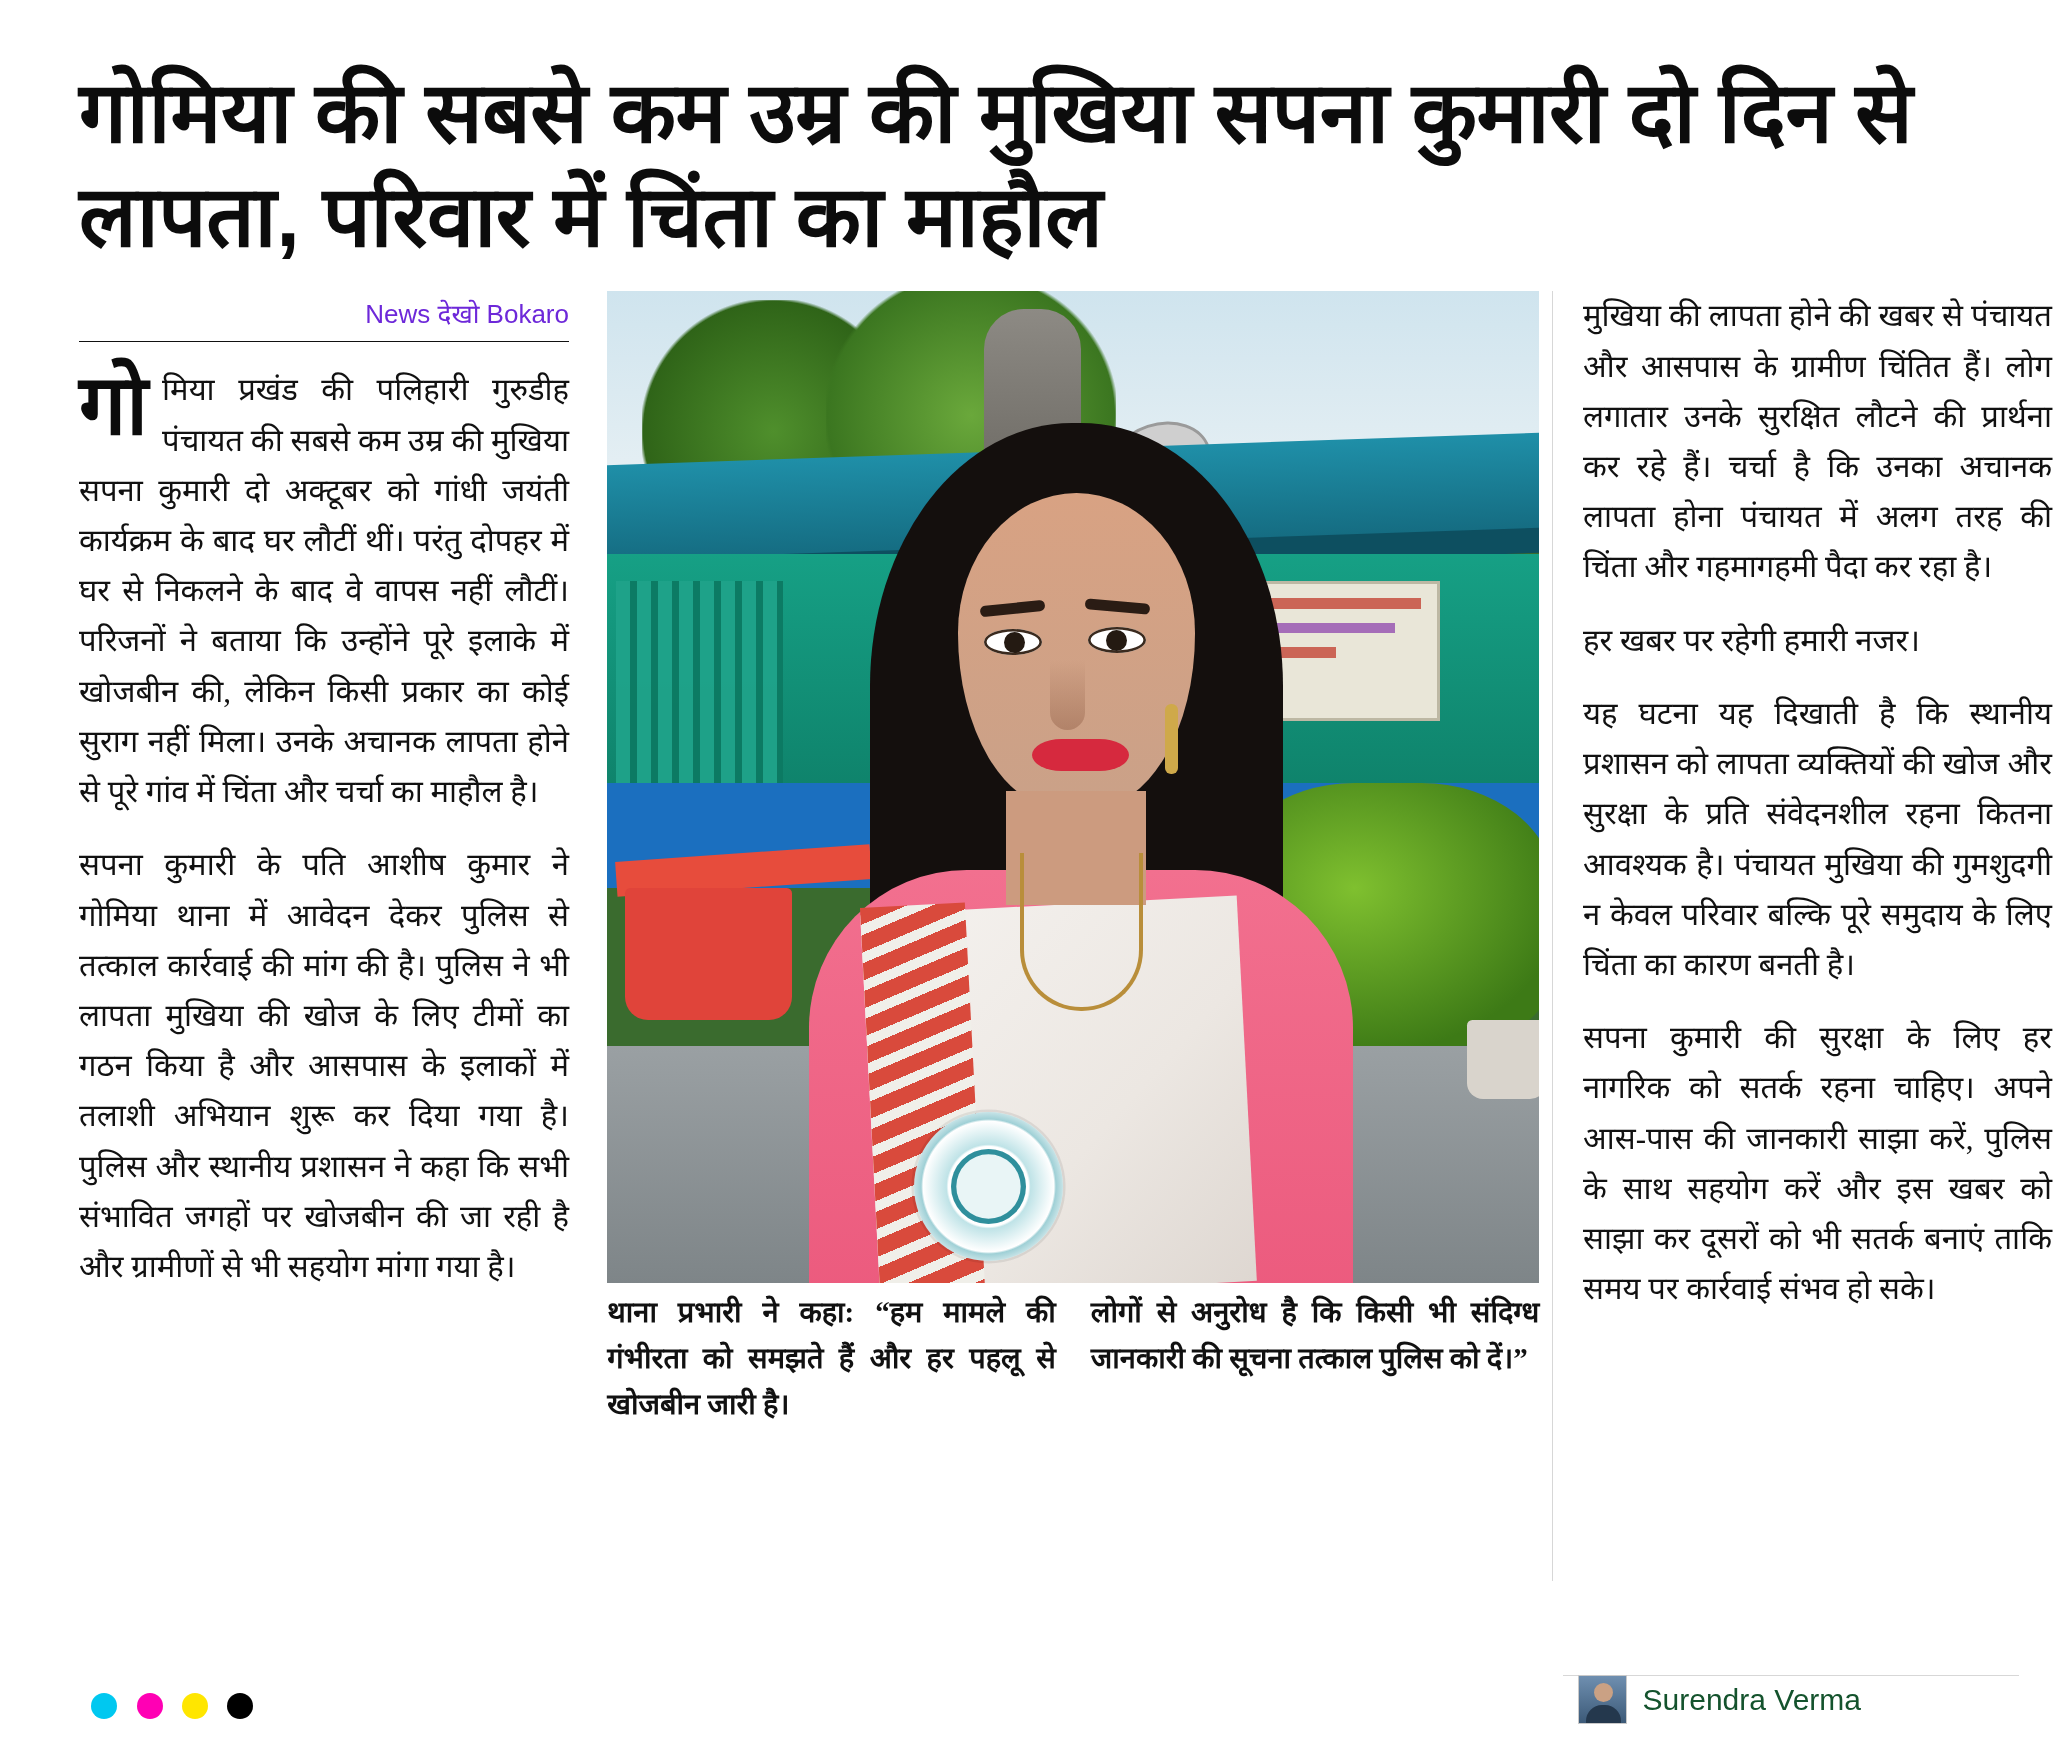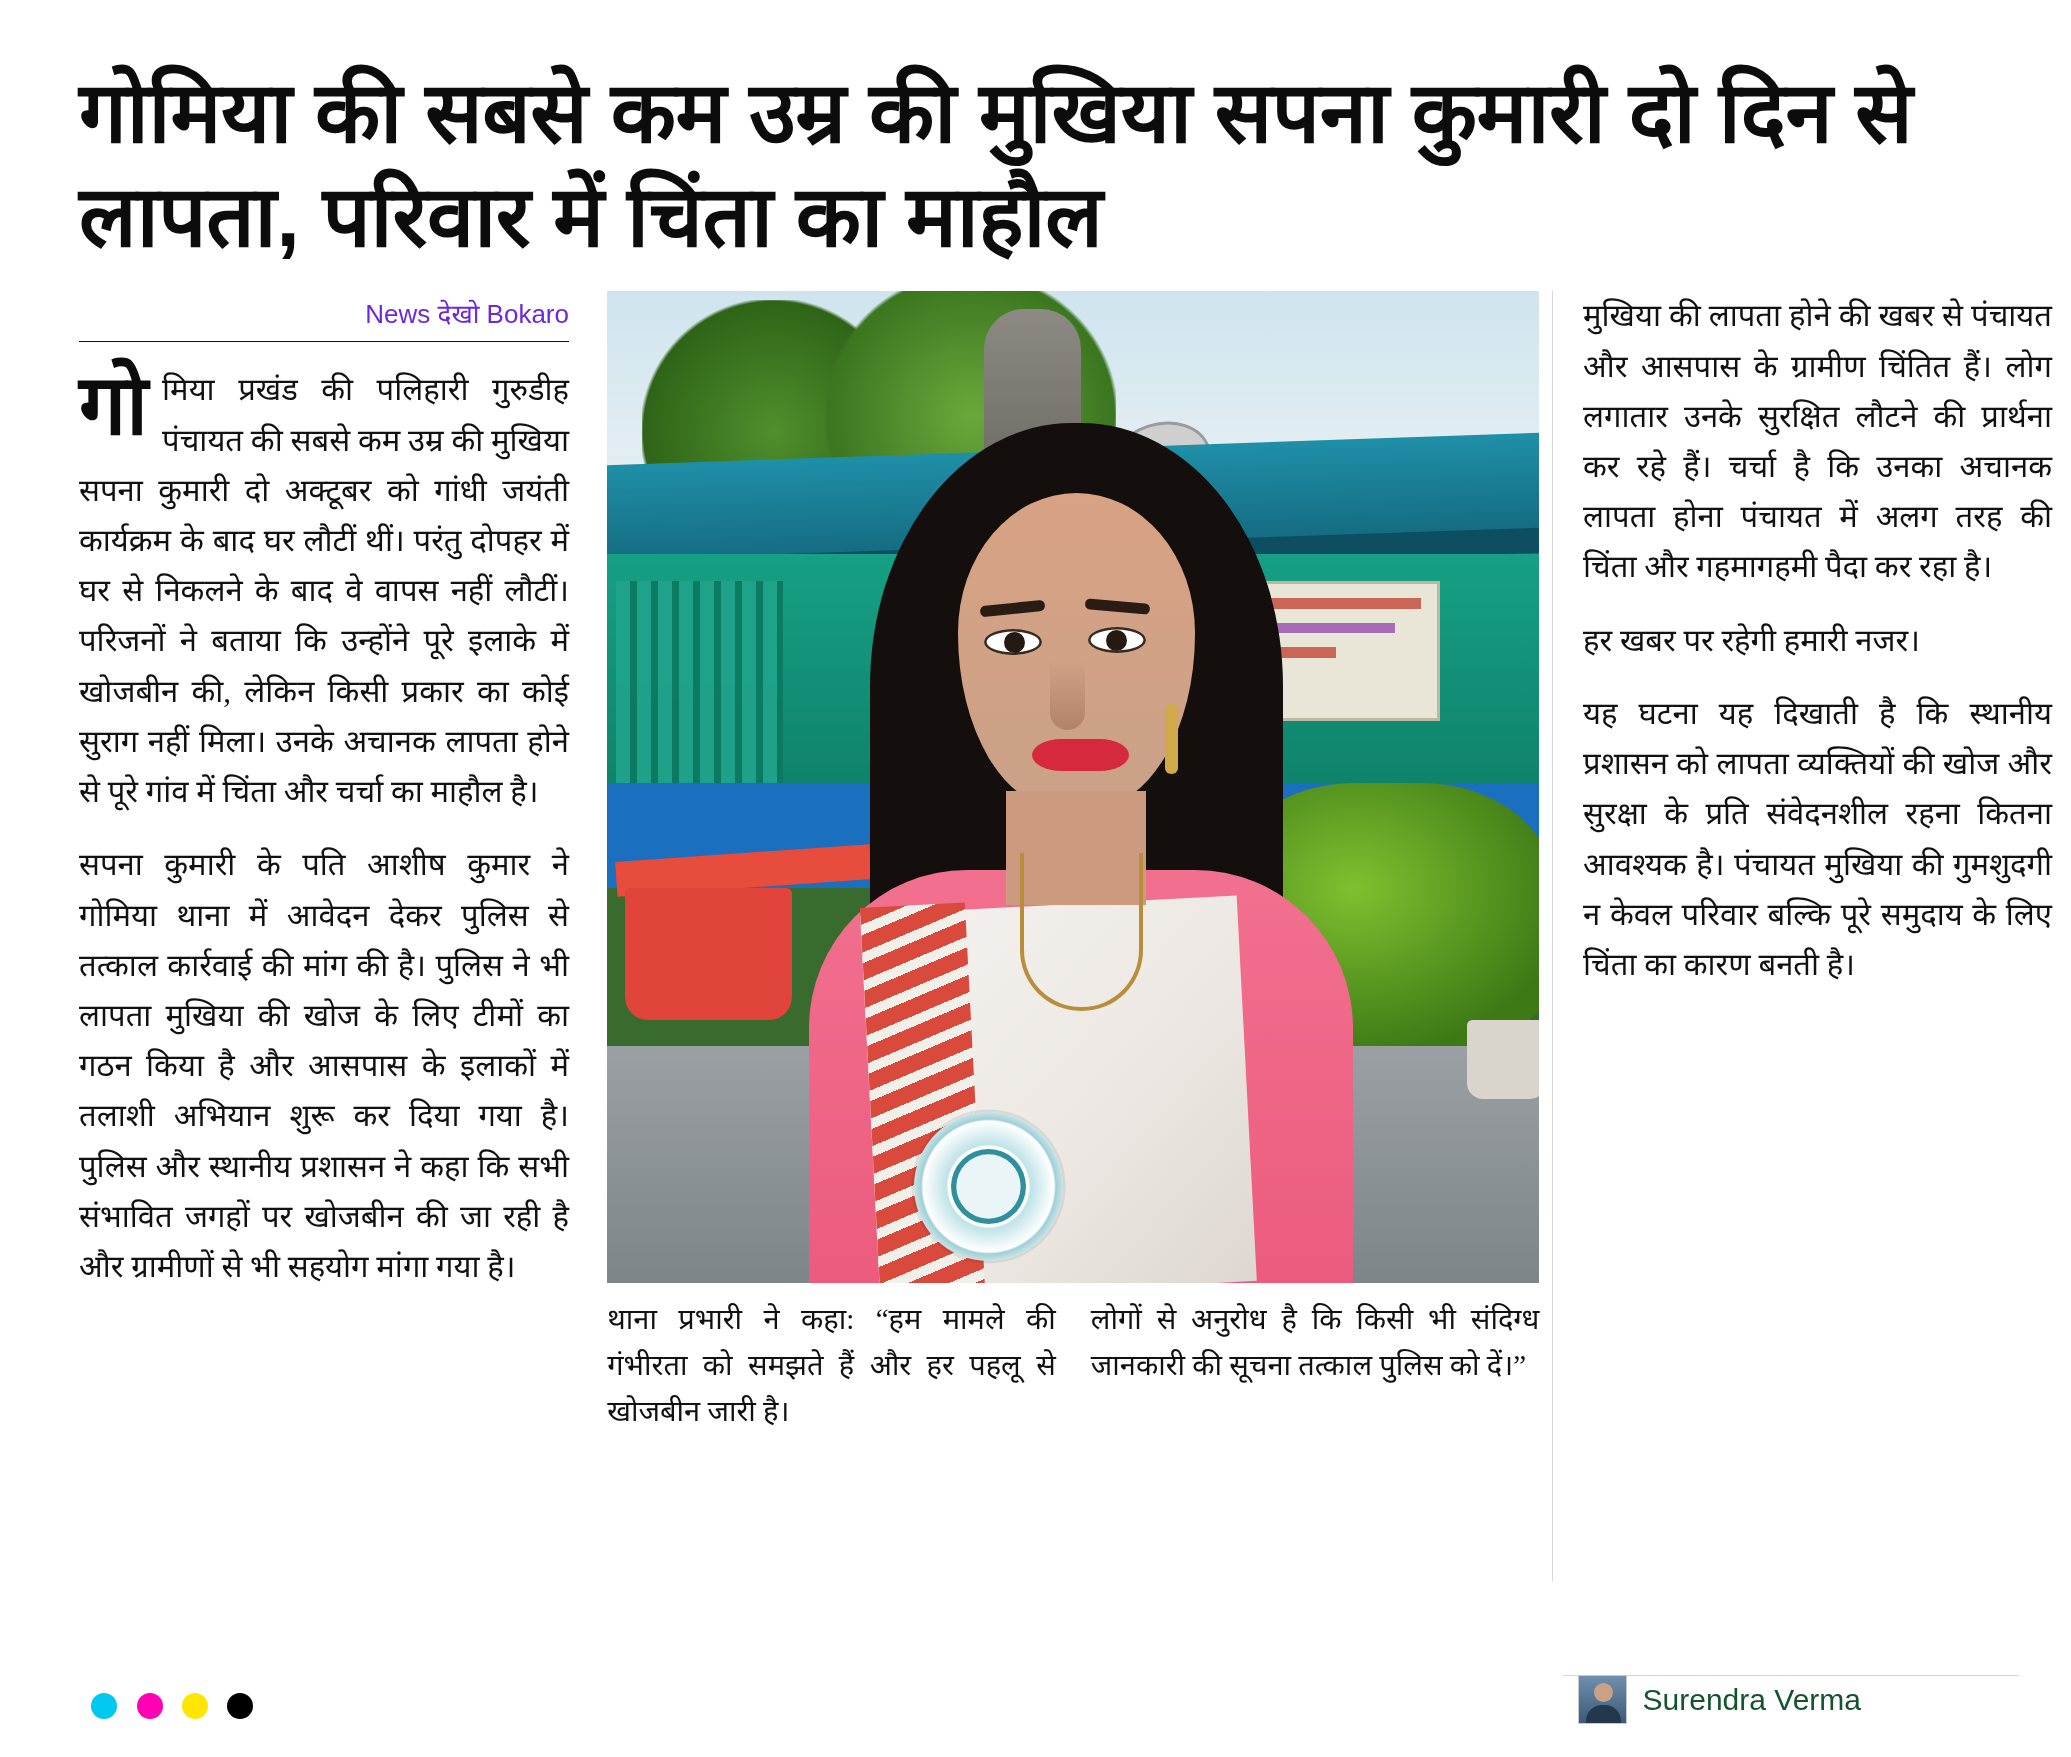--- a/index.html
+++ b/index.html
@@ -288,22 +288,23 @@
   }
   .ph-rosette::after {
     content: ""; position: absolute; left: 37px; top: 37px; width: 75px; height: 75px;
     border-radius: 50%; background: #e9f5f6; box-shadow: inset 0 0 0 5.3px #2f8f9c;
   }
 
   
   .caption-row {
     display: flex;
     gap: 35px;
-    margin-top: 14px;
+    margin-top: 7px;
     width: 932px;
+    font-weight: bold;
   }
   .caption {
     font-family: "Liberation Serif", "DejaVu Serif", serif;
     font-size: 29px;
     line-height: 1.58;
     text-align: justify;
     color: #111;
     flex: 1 1 0;
   }
 
@@ -431,20 +432,21 @@
       <div class="caption-row">
         <div class="caption">थाना प्रभारी ने कहा: “हम मामले की गंभीरता को समझते हैं और हर पहलू से खोजबीन जारी है।</div>
         <div class="caption">लोगों से अनुरोध है कि किसी भी संदिग्ध जानकारी की सूचना तत्काल पुलिस को दें।”</div>
       </div>
     </div>
 
     <div class="col-right">
       <p class="body">मुखिया की लापता होने की खबर से पंचायत और आसपास के ग्रामीण चिंतित हैं। लोग लगातार उनके सुरक्षित लौटने की प्रार्थना कर रहे हैं। चर्चा है कि उनका अचानक लापता होना पंचायत में अलग तरह की चिंता और गहमागहमी पैदा कर रहा है।</p>
       <p class="body">हर खबर पर रहेगी हमारी नजर।</p>
       <p class="body">यह घटना यह दिखाती है कि स्थानीय प्रशासन को लापता व्यक्तियों की खोज और सुरक्षा के प्रति संवेदनशील रहना कितना आवश्यक है। पंचायत मुखिया की गुमशुदगी न केवल परिवार बल्कि पूरे समुदाय के लिए चिंता का कारण बनती है।</p>
+      <p class="body">सपना कुमारी की सुरक्षा के लिए हर नागरिक को सतर्क रहना चाहिए। अपने आस-पास की जानकारी साझा करें, पुलिस के साथ सहयोग करें और इस खबर को साझा कर दूसरों को भी सतर्क बनाएं ताकि समय पर कार्रवाई संभव हो सके।</p>
     </div>
   </div>
 
   <div class="right-rule"></div>
 
   <div class="footer">
     <div class="dots">
       <span class="dot" style="background:#00c8f0"></span>
       <span class="dot" style="background:#ff00b4"></span>
       <span class="dot" style="background:#ffe600"></span>

